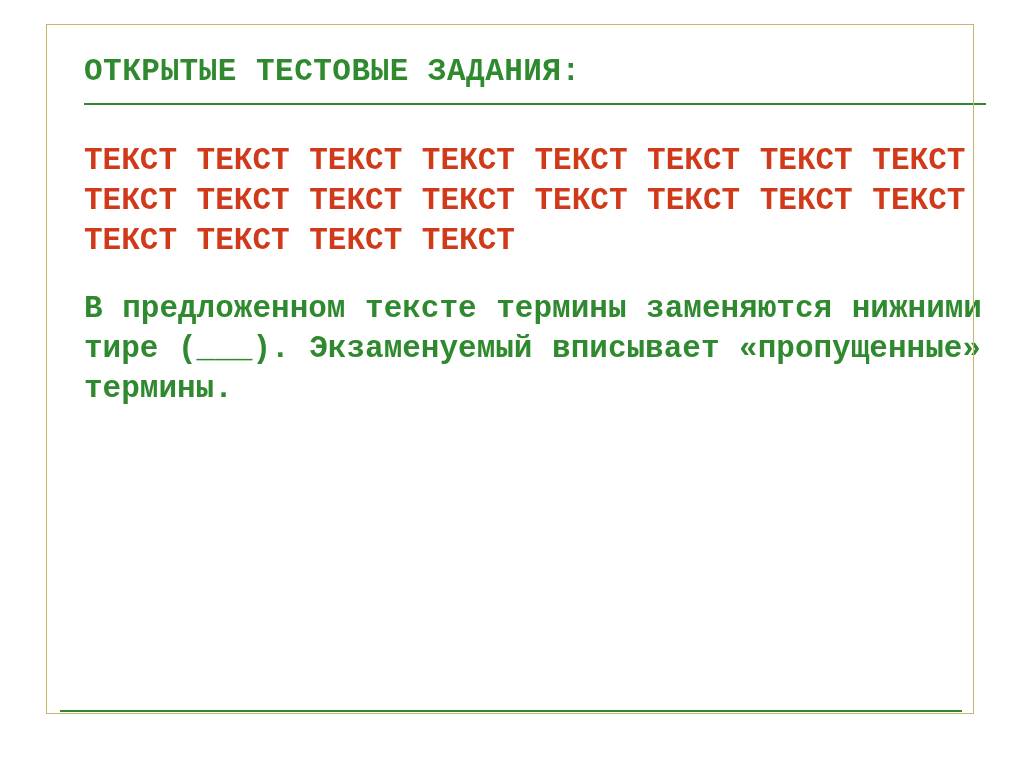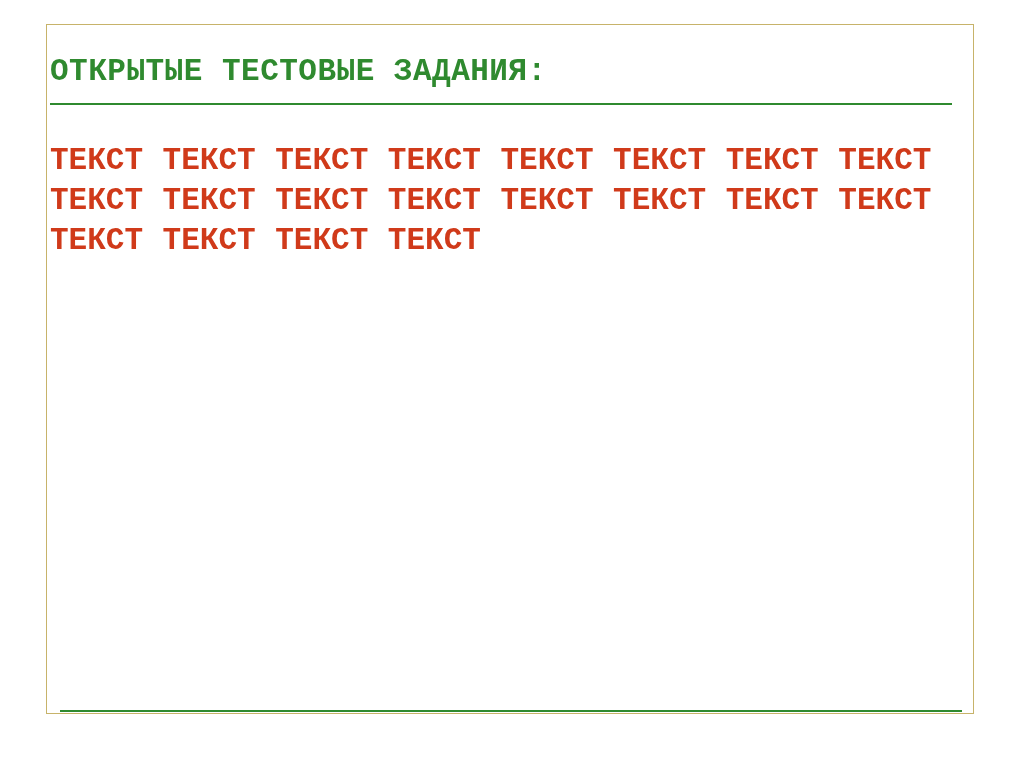--- a/index.html
+++ b/index.html
@@ -9,21 +9,21 @@
     height: 768px;
     background: #ffffff;
     font-family: "Courier New", Courier, monospace;
     overflow: hidden;
   }
   .slide {
     position: relative;
     box-sizing: border-box;
     width: 1024px;
     height: 768px;
-    padding: 42px 50px 0 36px;
+    padding: 42px 50px 0 70px;
   }
   .frame {
     position: absolute;
     top: 24px;
     left: 46px;
     width: 926px;
     height: 688px;
     border: 1px solid #c7b36a;
     pointer-events: none;
   }
@@ -76,17 +76,18 @@
 
   <div class="frame"></div>
 
   <div class="heading">ОТКРЫТЫЕ ТЕСТОВЫЕ ЗАДАНИЯ:</div>
 
   <div class="heading-rule"></div>
 
   <div class="body-area">
     <p class="para-red">ТЕКСТ ТЕКСТ ТЕКСТ ТЕКСТ ТЕКСТ ТЕКСТ ТЕКСТ ТЕКСТ ТЕКСТ ТЕКСТ ТЕКСТ ТЕКСТ ТЕКСТ ТЕКСТ ТЕКСТ ТЕКСТ ТЕКСТ ТЕКСТ ТЕКСТ ТЕКСТ</p>
 
+    <p class="para-green">В предложенном тексте термины заменяются нижними тире (___). Экзаменуемый вписывает «пропущенные» термины.</p>
   </div>
 
   <div class="foot-rule"></div>
 
 </div>
 
 </body></html>

